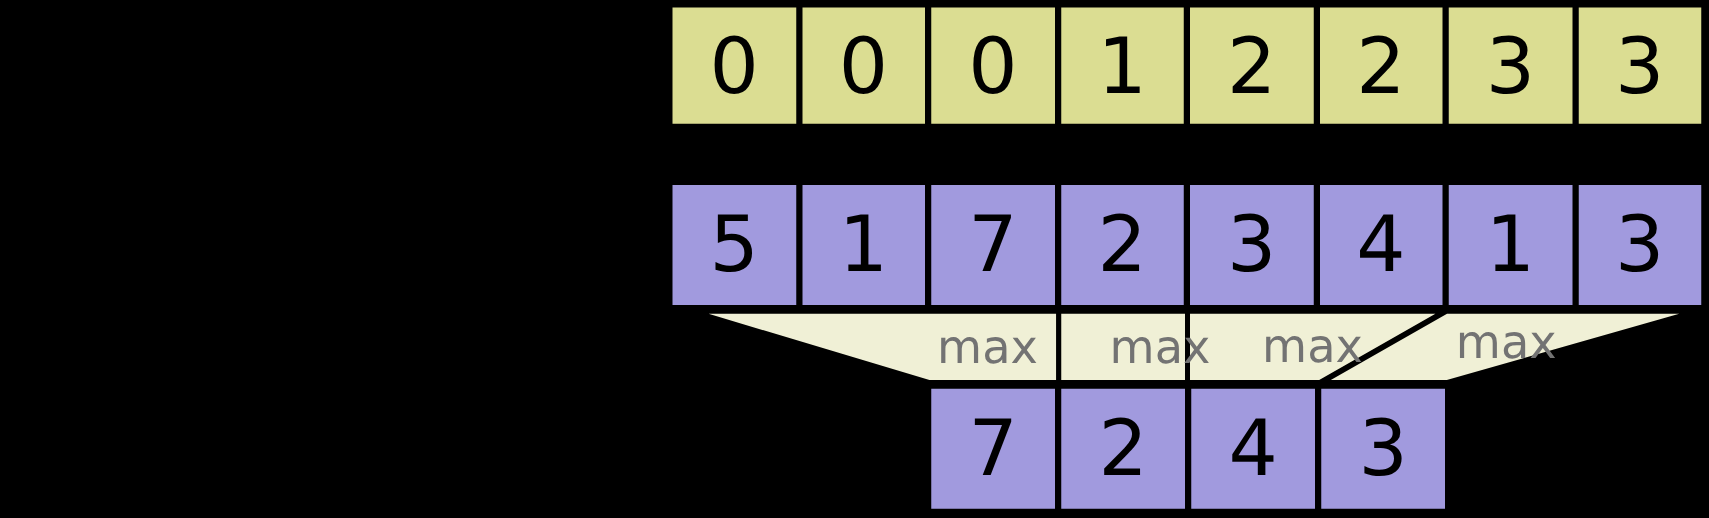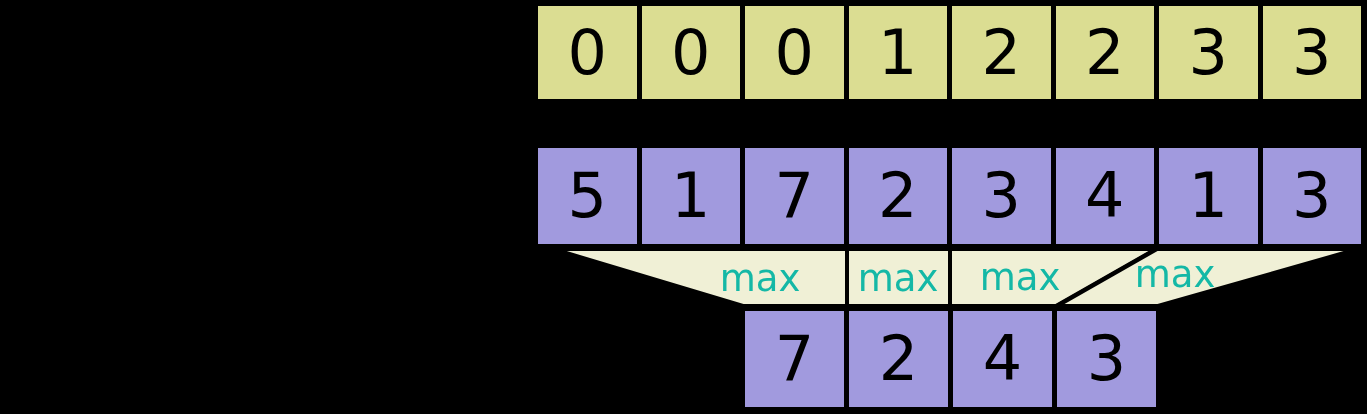--- a/index.html
+++ b/index.html
@@ -40,23 +40,24 @@
     position: absolute;
     left: 0; top: 0;
     width: 1367px;
     height: 414px;
     pointer-events: none;
   }
   .max-label {
     position: absolute;
     transform: translate(-50%, -50%);
     font-size: 37px;
-    color: #14b8a6;
+    color: #737373;
     line-height: 1;
     white-space: nowrap;
+    margin-left: 30px;
   }
 </style>
 </head>
 <body>
 
 <div class="canvas">
 
   <div class="row row-segments">
       <div class="cell" style="background: rgb(219, 221, 146);">0</div>
       <div class="cell" style="background: rgb(219, 221, 146);">0</div>

